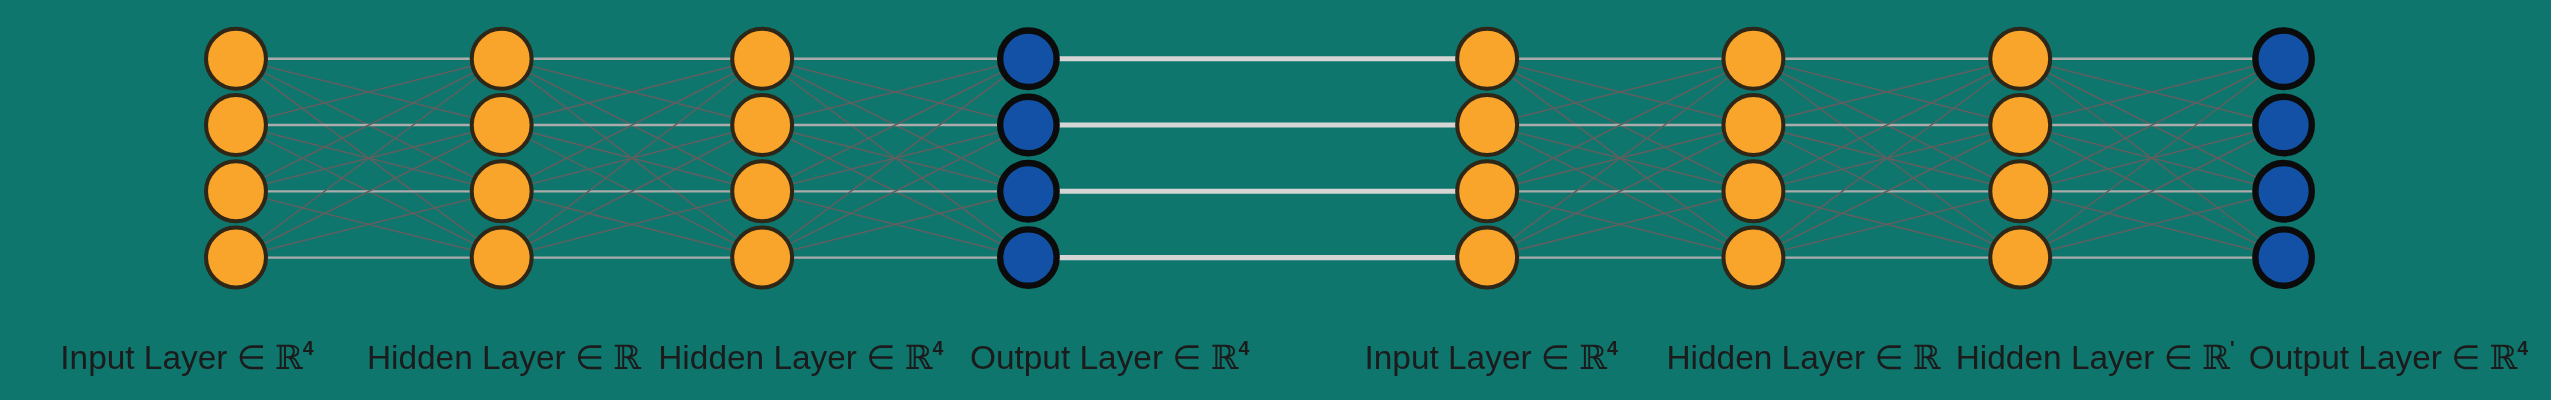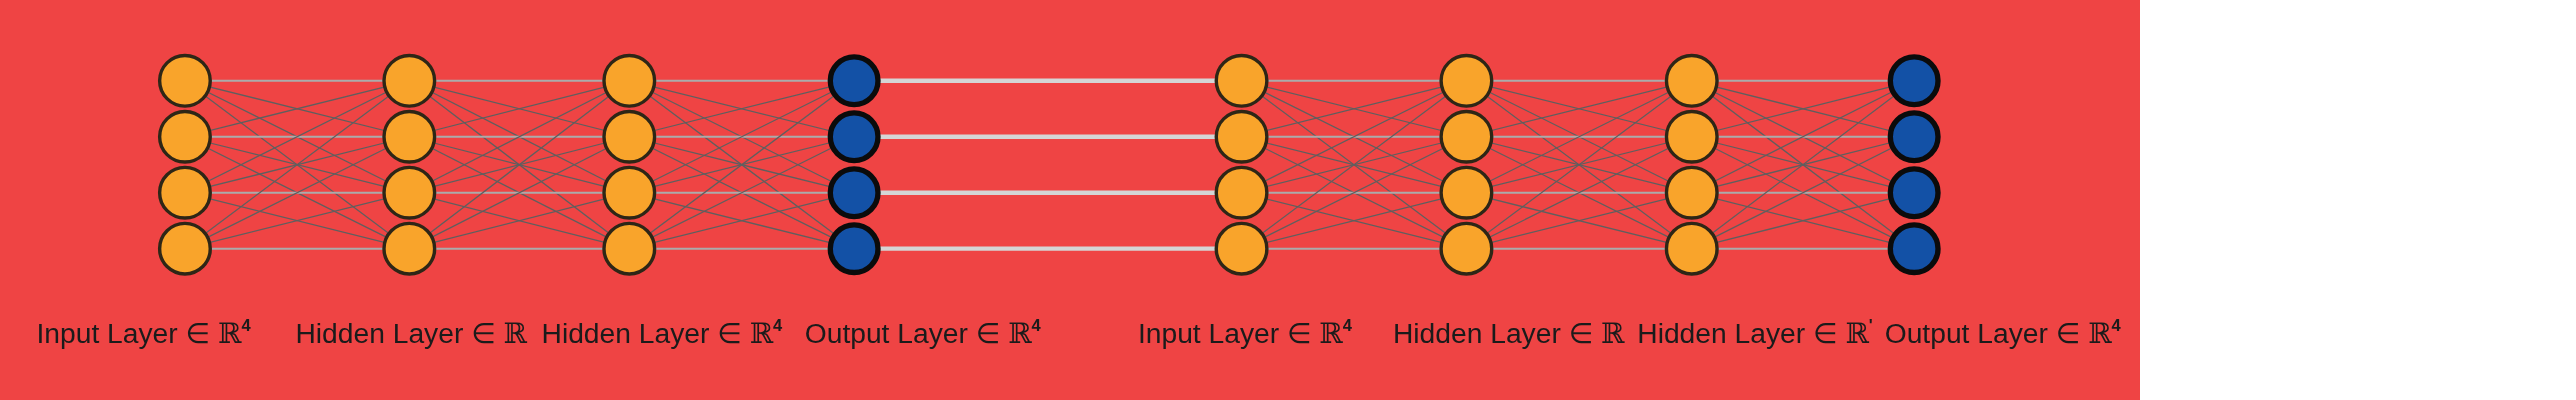--- a/index.html
+++ b/index.html
@@ -2,25 +2,26 @@
 <html style="font-size:9.4px"><head>
 <meta charset="utf-8">
 <style>
   html, body {
     margin: 0;
     padding: 0;
     background: #ffffff;
   }
   .canvas {
     position: relative;
-    width: 2140px;
+    width: 2534px;
     height: 401px;
-    background: #ef4444;
+    background: #0f766e;
     overflow: hidden;
     font-family: "Liberation Sans", sans-serif;
+    padding-left: 17px;
   }
   svg { display: block; width: 100%; height: 100%; }
   .layer-label {
     font-family: "Liberation Sans", sans-serif;
     font-size: 58px;
     fill: #1b1b1b;
     letter-spacing: 0px;
   }
   .set {
     font-family: "DejaVu Serif", "DejaVu Sans", serif;

